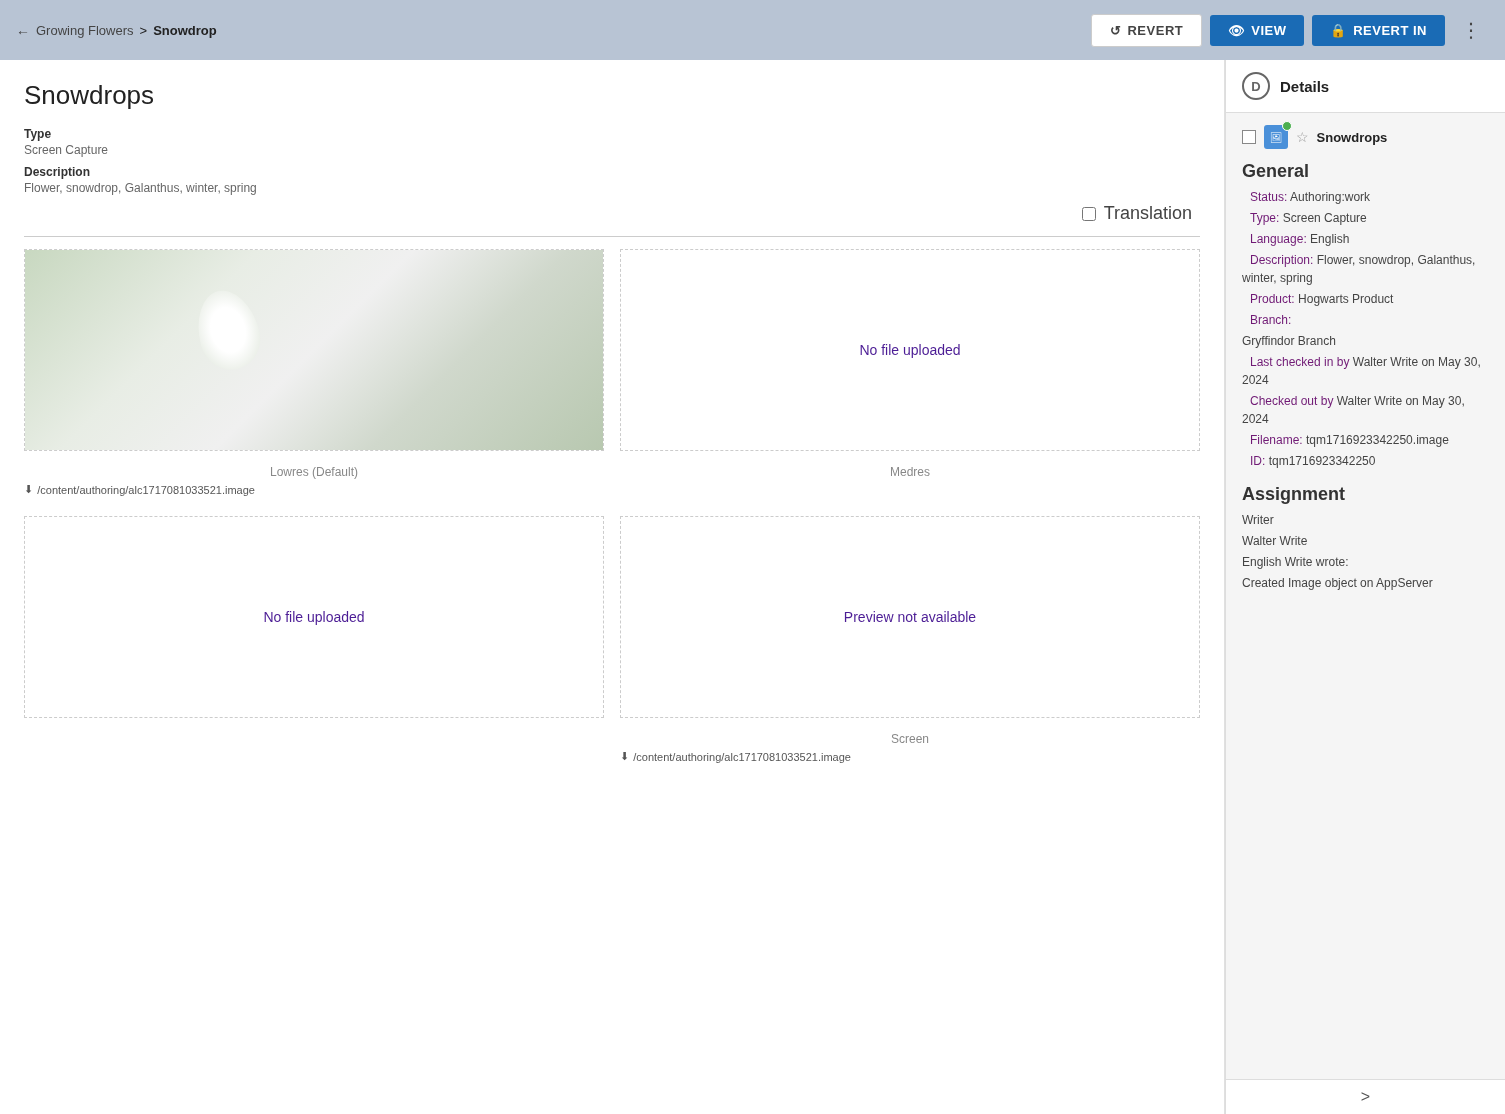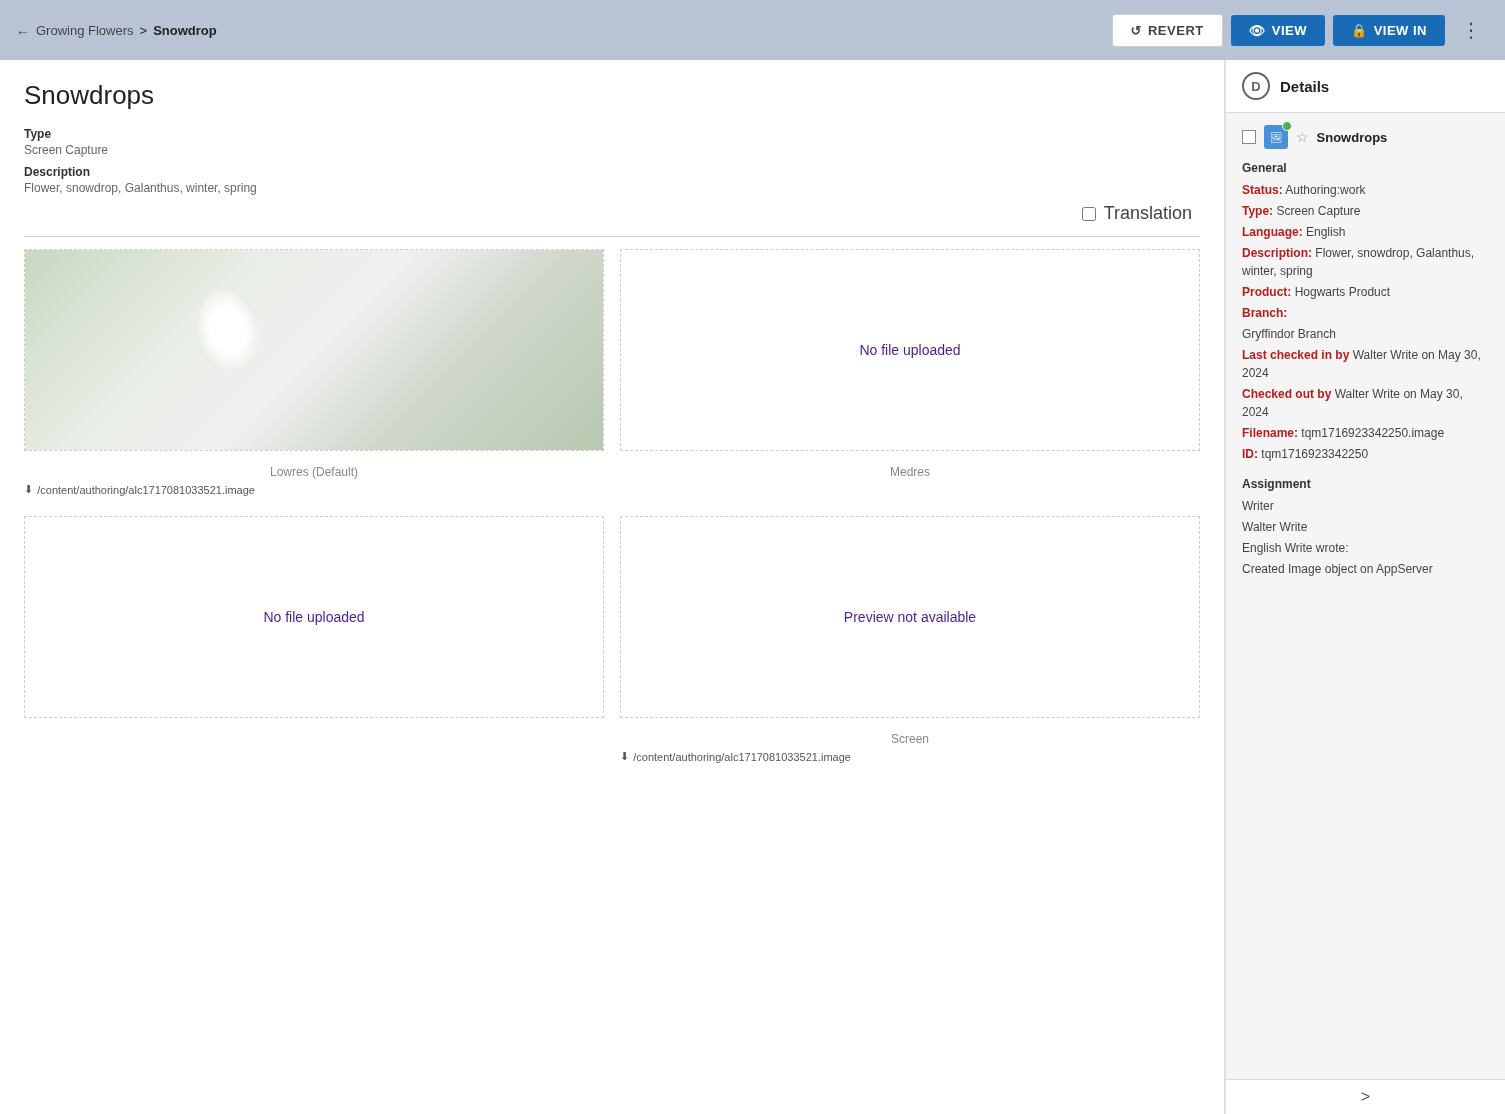--- a/index.html
+++ b/index.html
@@ -283,35 +283,36 @@
       color: #999;
       font-size: 14px;
     }
     .panel-item-name {
       font-size: 13px;
       font-weight: bold;
       color: #222;
     }
 
     .details-section-title {
-      font-size: 12px;
+      font-size: 18px;
       font-weight: bold;
       color: #333;
       margin: 10px 0 6px;
     }
 
     .details-row {
       font-size: 12px;
       color: #444;
       margin-bottom: 3px;
       line-height: 1.5;
     }
     .details-row strong {
-      font-weight: bold;
-      color: #b91c1c;
+      font-weight: normal;
+      color: #701a75;
+      margin-left: 8px;
     }
 
     .assignment-section {
       margin-top: 14px;
     }
 
     .panel-collapse-btn {
       display: flex;
       align-items: center;
       justify-content: center;
@@ -337,21 +338,21 @@
     <button class="btn btn-revert">
       <span>↺</span>
       <span>REVERT</span>
     </button>
     <button class="btn btn-view">
       <span>👁</span>
       <span>VIEW</span>
     </button>
     <button class="btn btn-checkin">
       <span>🔒</span>
-      <span>VIEW IN</span>
+      <span>REVERT IN</span>
     </button>
     <button class="btn-more">⋮</button>
   </div>
 </div>
 
 <div class="main-layout">
 
   <div class="content-area">
 
     <h1 class="page-title">Snowdrops</h1>

